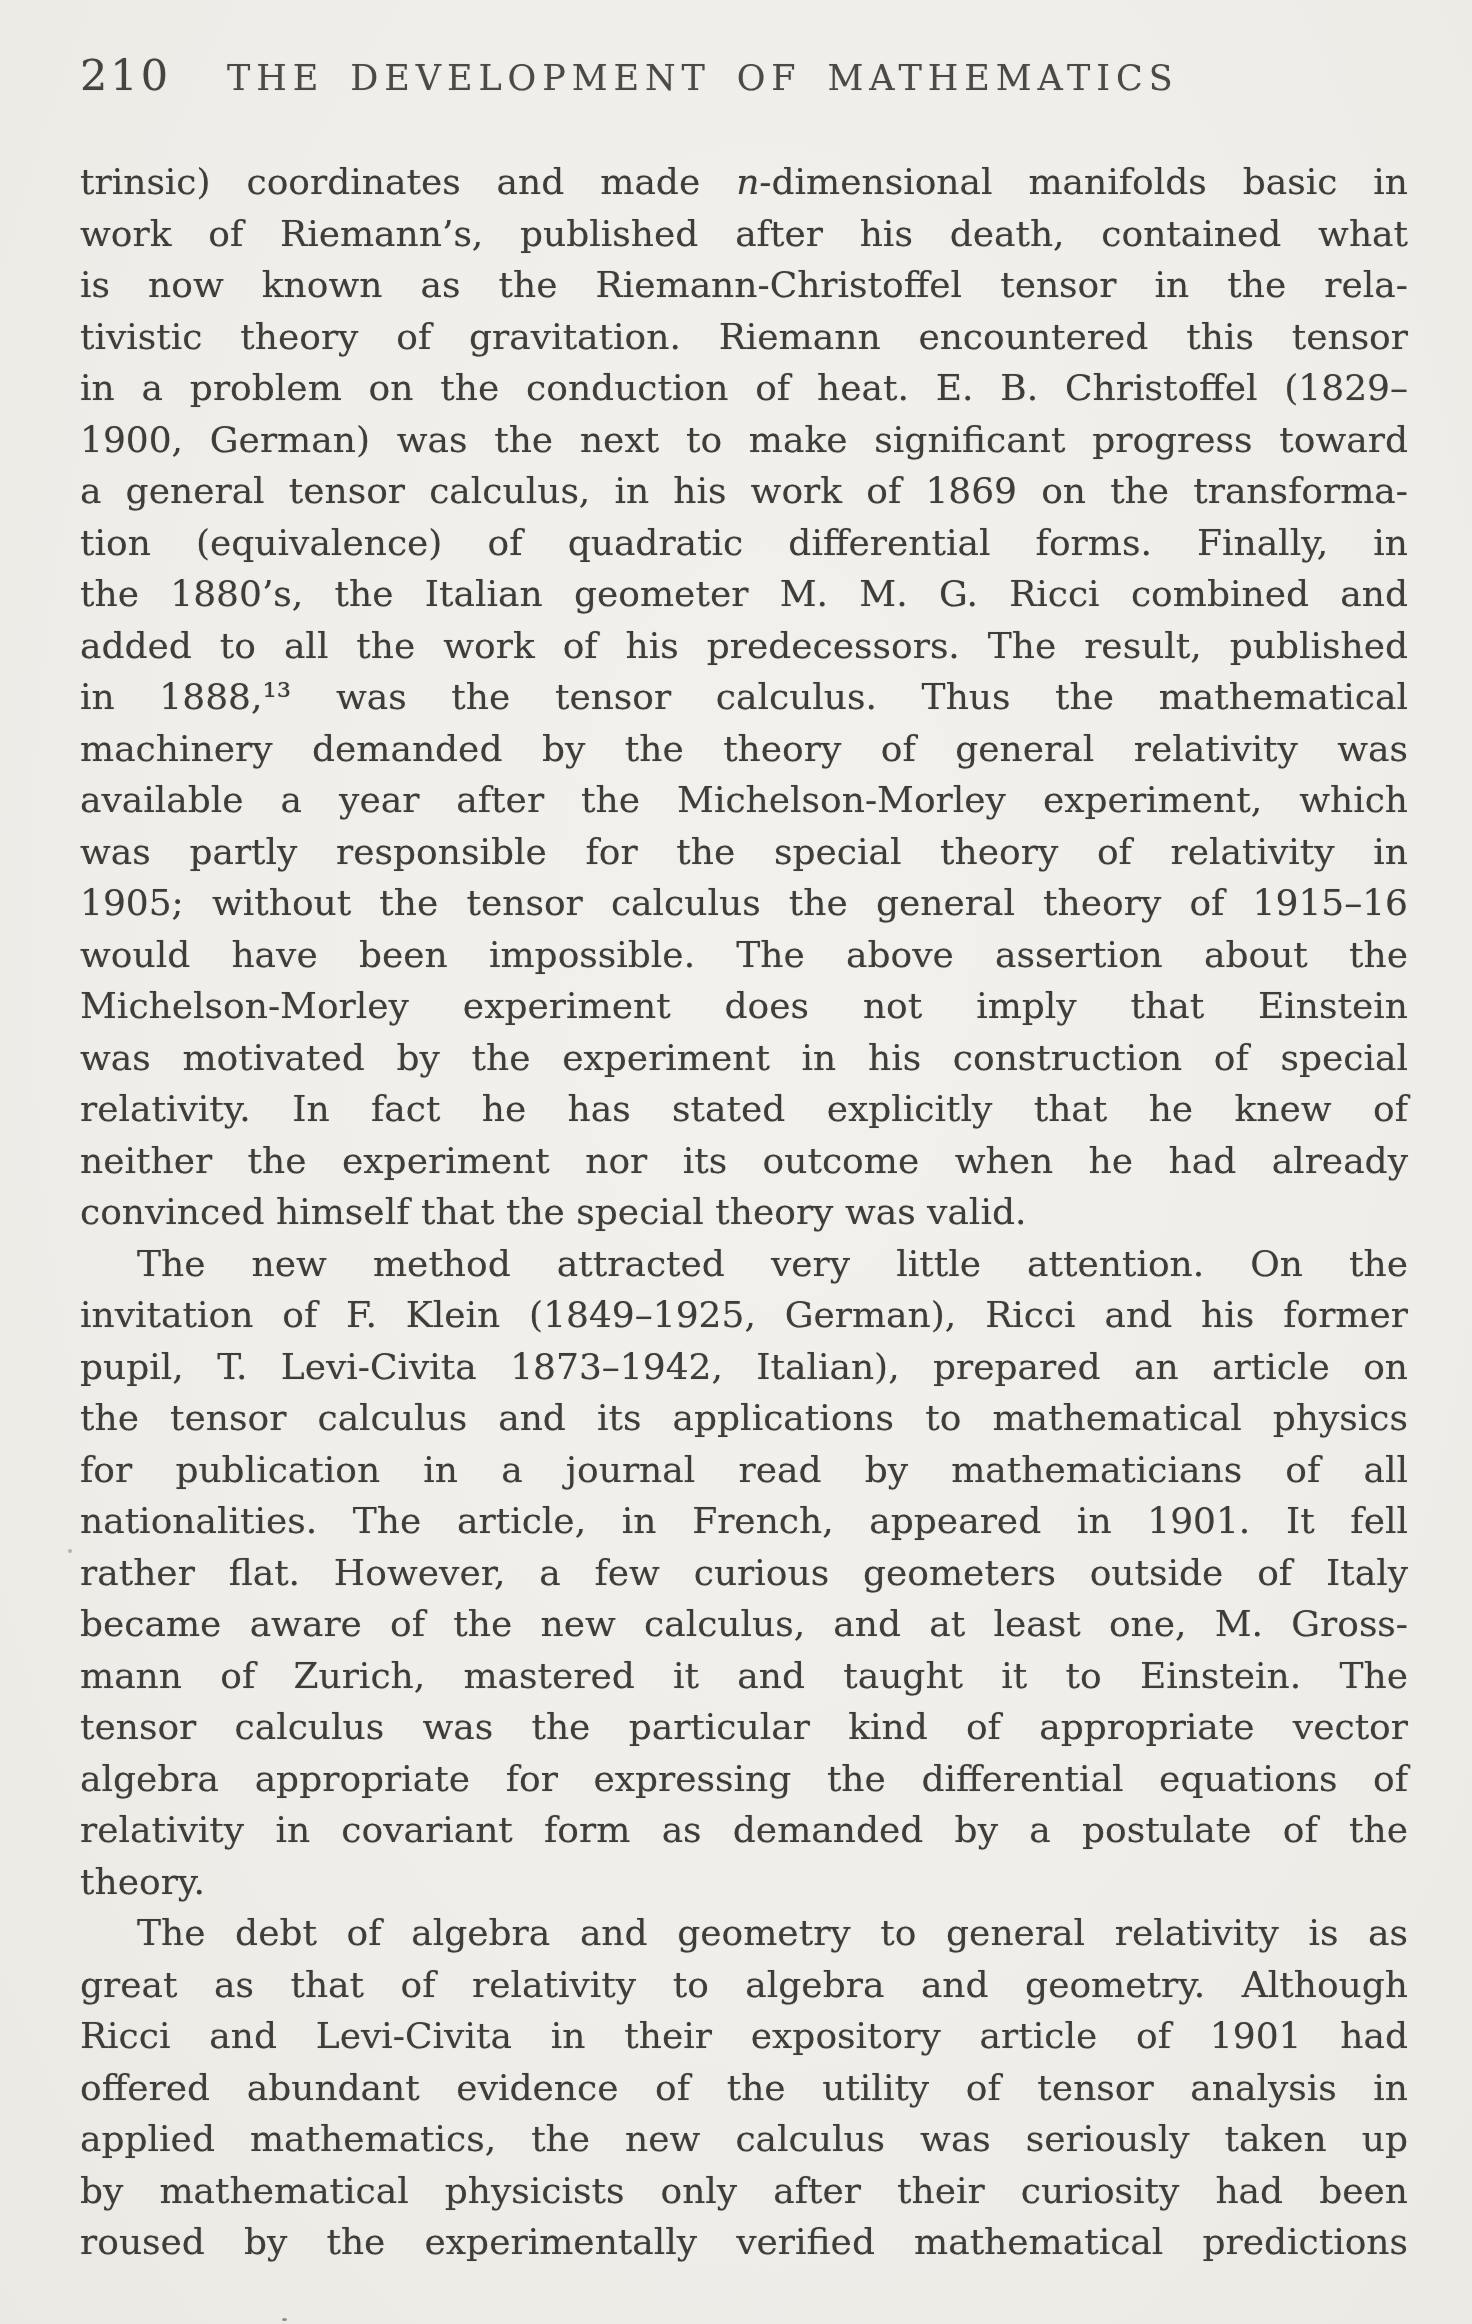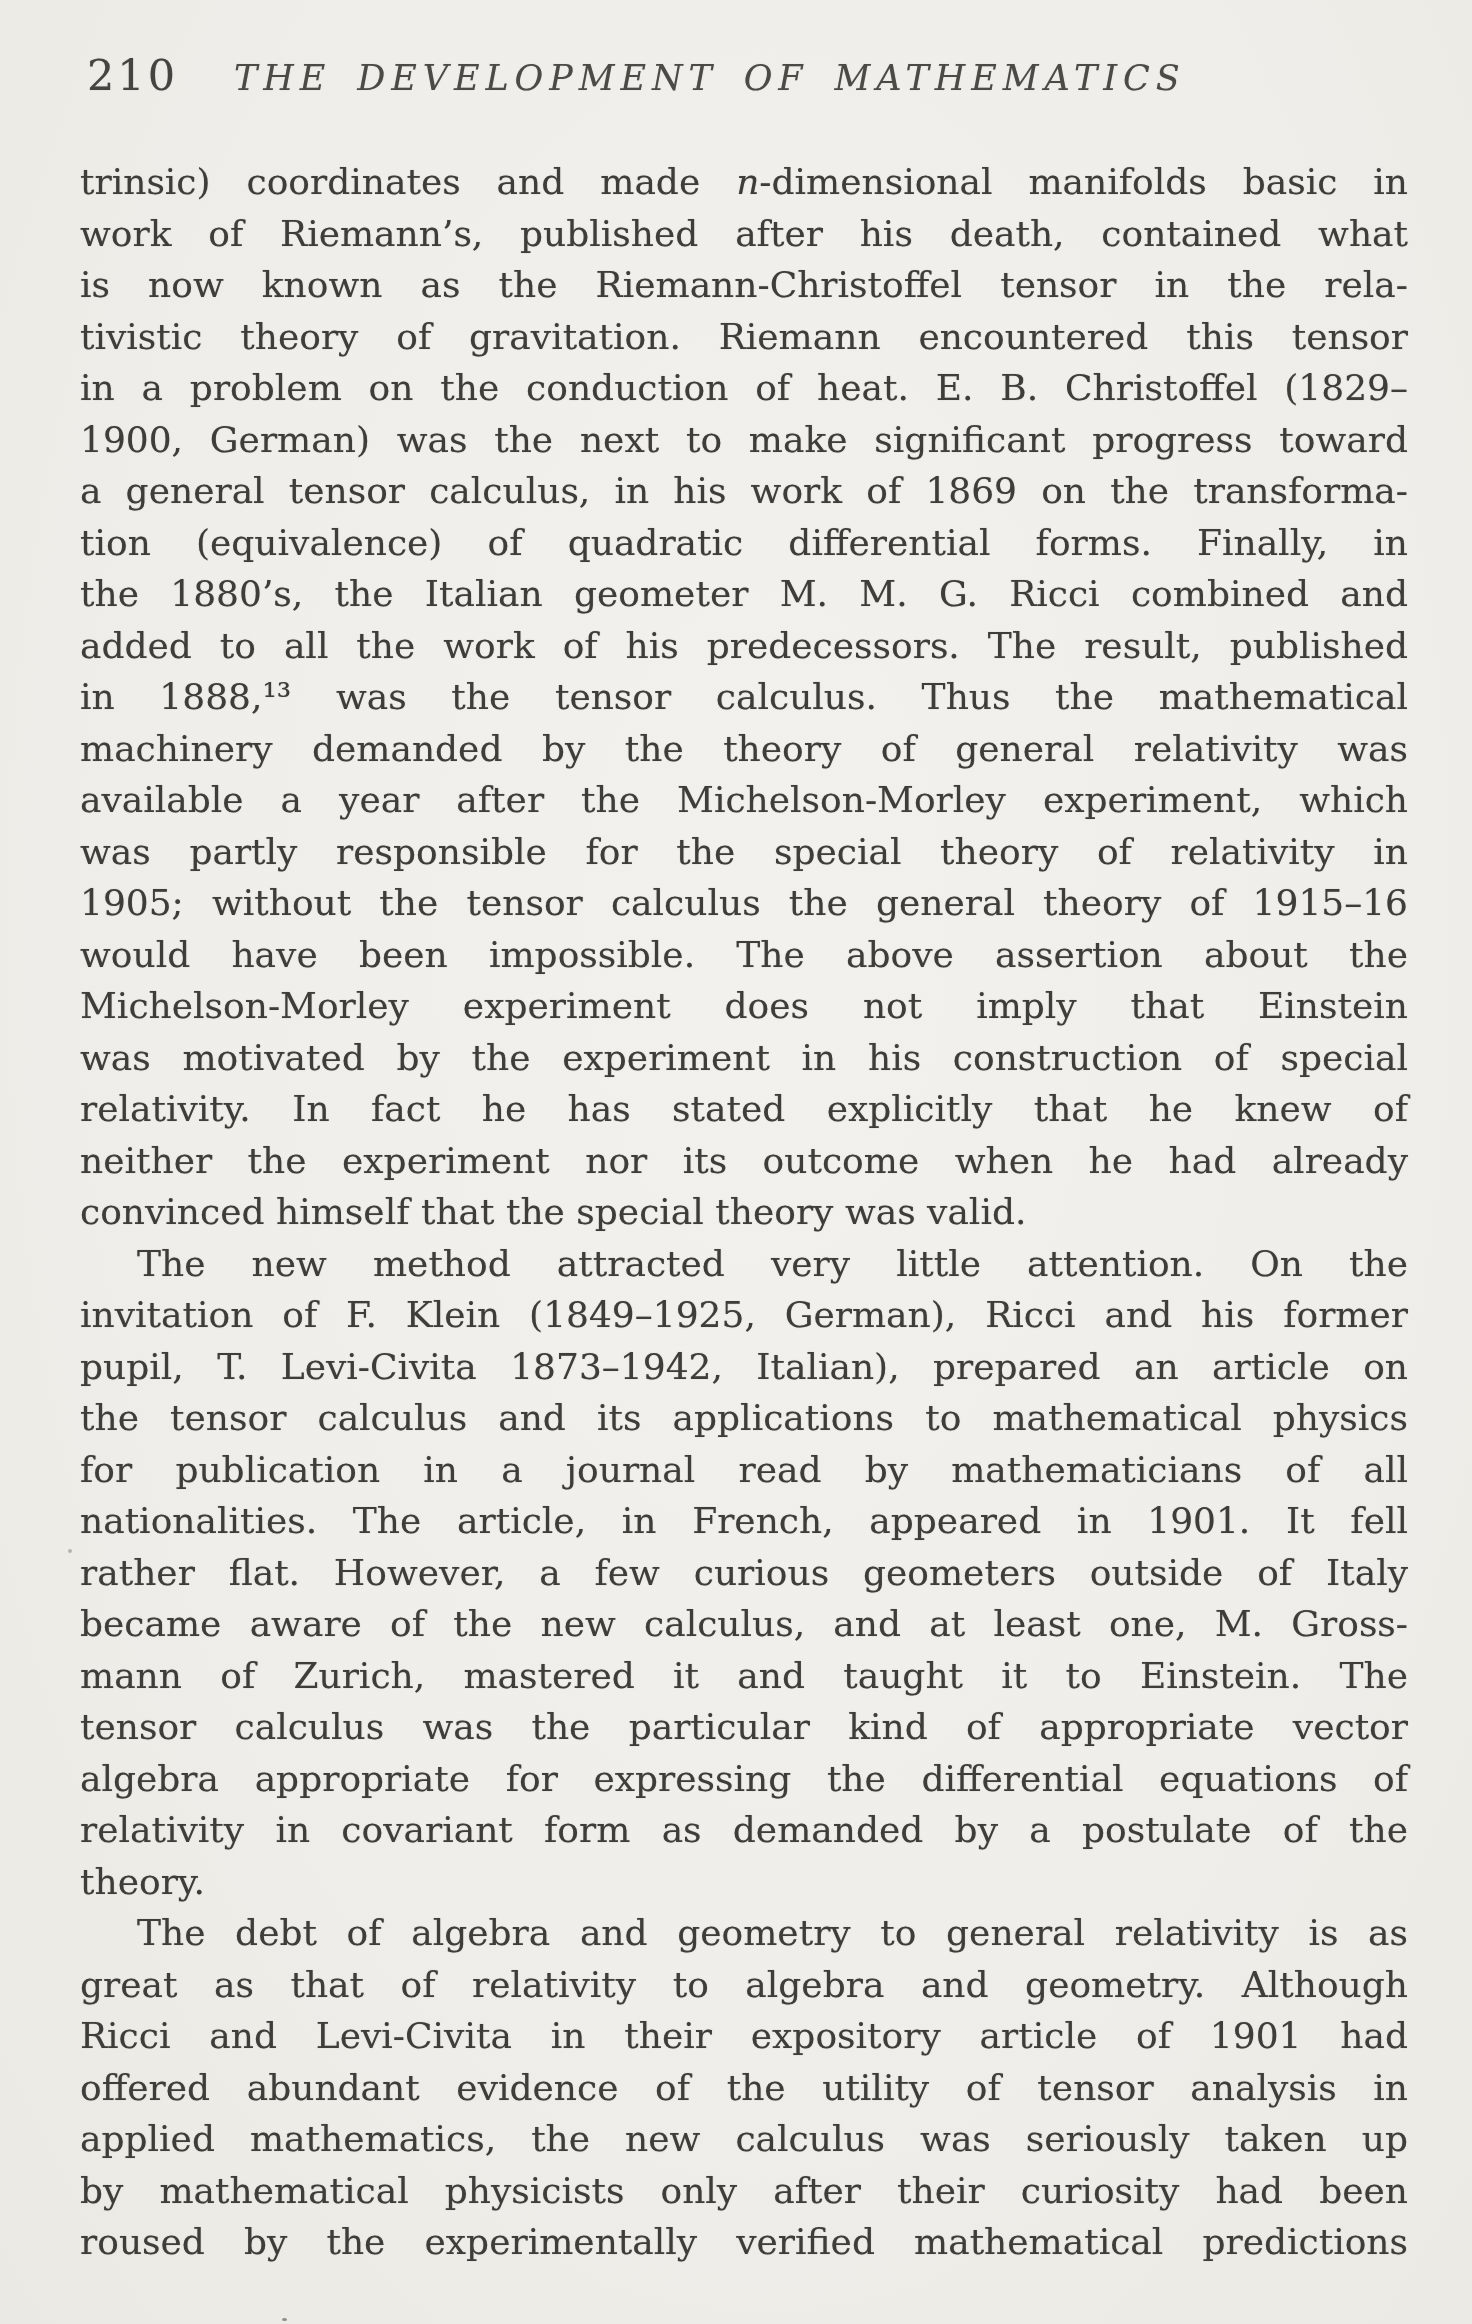--- a/index.html
+++ b/index.html
@@ -13,35 +13,34 @@
     height: 2324px;
     margin: 0 auto;
     background: radial-gradient(ellipse at 52% 40%, #f2f1ed 0%, #efeeea 55%, #eae9e3 100%);
     overflow: hidden;
     font-family: "DejaVu Serif", "Liberation Serif", serif;
     color: #3e3d39;
   }
   .page-header {
     position: absolute;
     top: 50px;
-    left: 87px;
+    left: 80px;
     width: 1328px;
     display: flex;
     align-items: baseline;
     gap: 56px;
     white-space: nowrap;
   }
   .page-number {
     font-size: 43px;
     letter-spacing: 3px;
     color: #454440;
     text-shadow: 0 0 1px rgba(62,61,57,0.35);
   }
   .running-title {
-    font-style: italic;
     font-size: 35px;
     letter-spacing: 0.17em;
     word-spacing: 0.25em;
     color: #4b4a45;
     text-shadow: 0 0 1px rgba(70,69,64,0.3);
   }
   .body-text {
     position: absolute;
     top: 156px;
     left: 80px;

